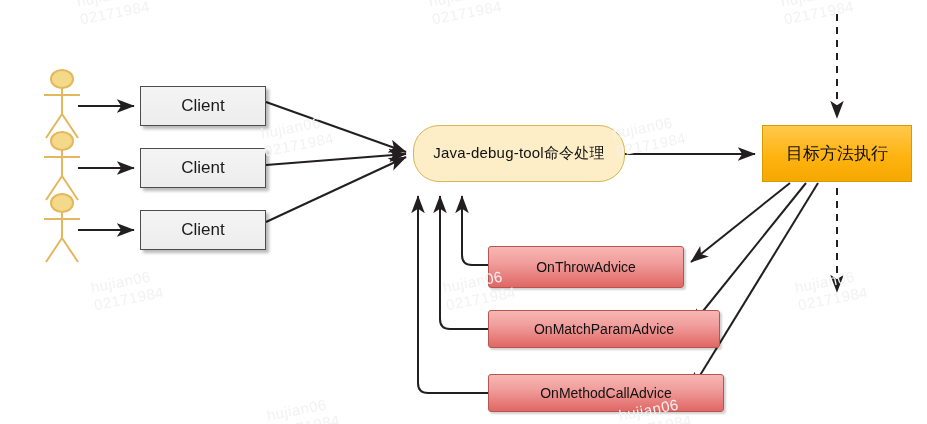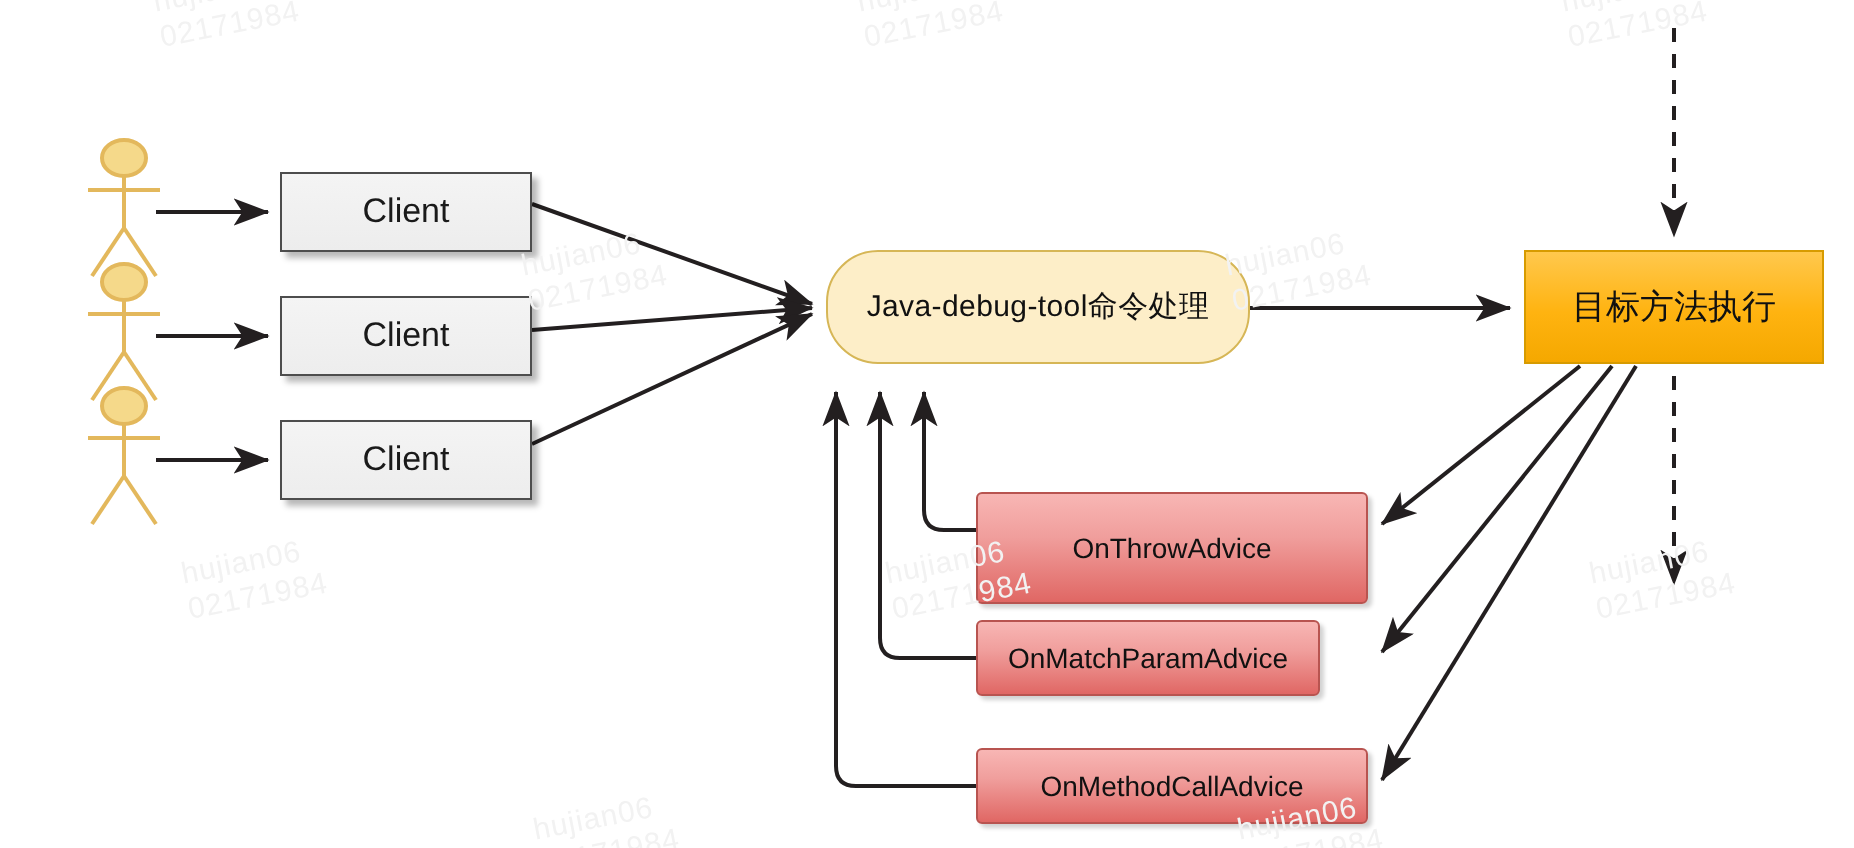--- a/index.html
+++ b/index.html
@@ -211,24 +211,24 @@
       </div>
       <div class="node node-client" style="left: 140px; top: 210px; width: 126px; height: 40px;">
         <span>Client</span>
       </div>
       <div class="node node-center" style="left: 413px; top: 125px; width: 212px; height: 57px; border-radius: 26px;">
         <span>Java-debug-tool命令处理</span>
       </div>
       <div class="node node-target" style="left: 762px; top: 125px; width: 150px; height: 57px;">
         <span>目标方法执行</span>
       </div>
-      <div class="node node-advice" style="left: 488px; top: 246px; width: 196px; height: 56px; align-items: center;">
+      <div class="node node-advice" style="left: 488px; top: 246px; width: 196px; height: 42px; align-items: center;">
         <span>OnThrowAdvice</span>
       </div>
-      <div class="node node-advice" style="left: 488px; top: 310px; width: 172px; height: 38px;">
+      <div class="node node-advice" style="left: 488px; top: 310px; width: 232px; height: 38px;">
         <span>OnMatchParamAdvice</span>
       </div>
-      <div class="node node-advice" style="left: 488px; top: 374px; width: 196px; height: 38px;">
+      <div class="node node-advice" style="left: 488px; top: 374px; width: 236px; height: 38px;">
         <span>OnMethodCallAdvice</span>
       </div>
     </div>
 
 </div>
 
 </body></html>

